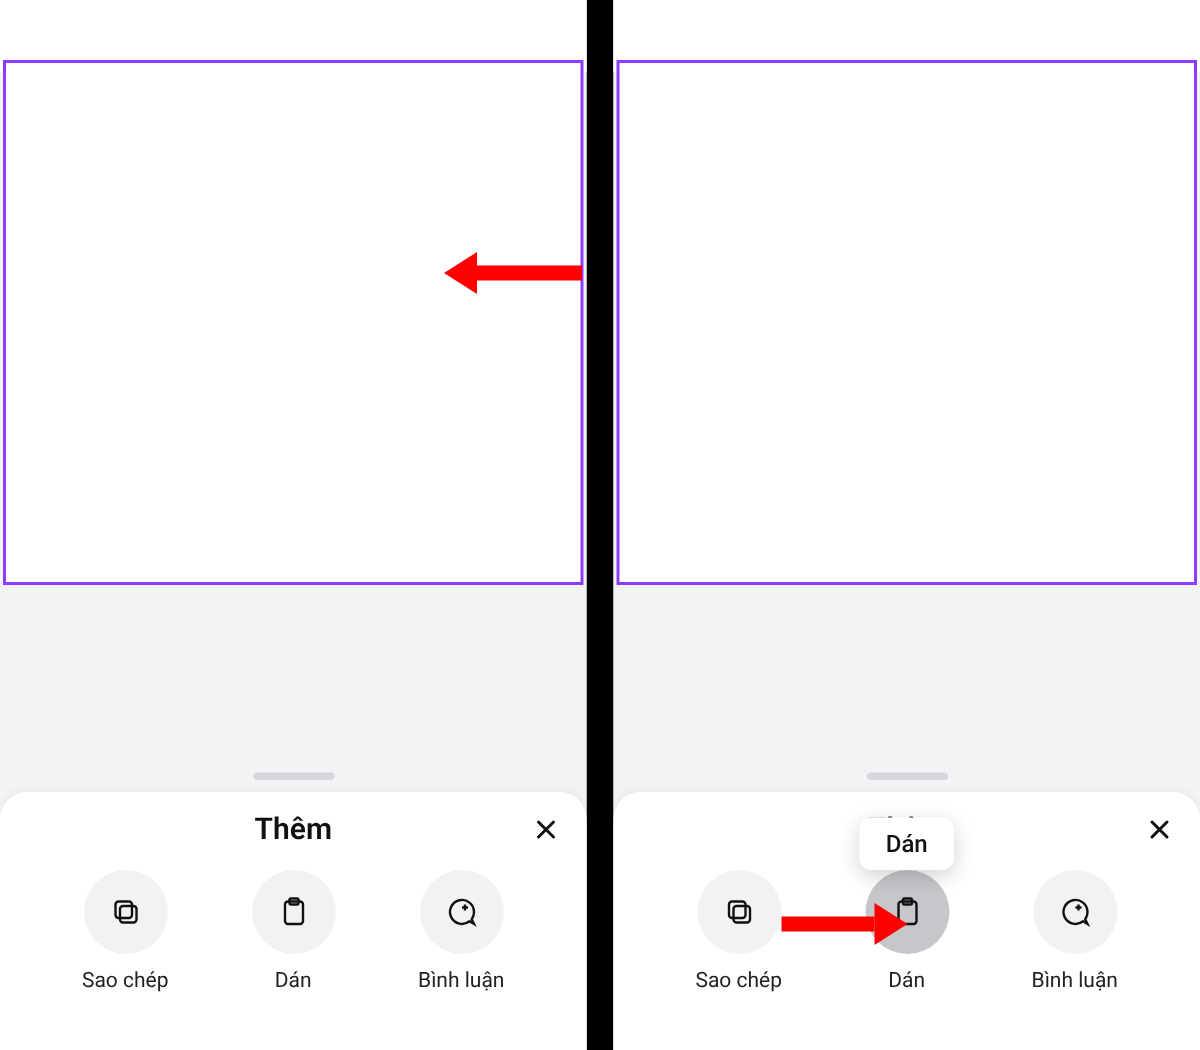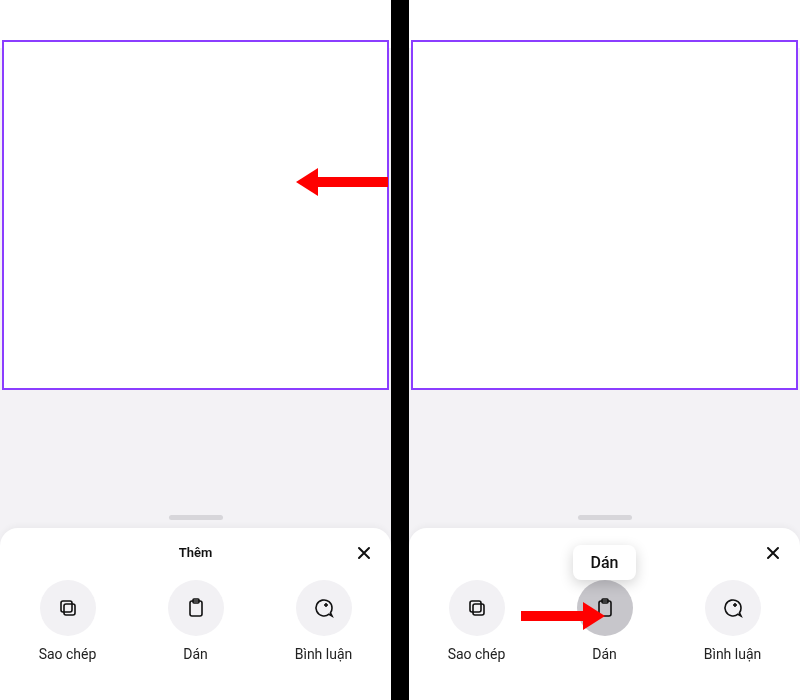--- a/index.html
+++ b/index.html
@@ -74,39 +74,39 @@
     box-shadow: 0 -2px 6px rgba(0,0,0,0.04);
   }
   .sheet-header {
     position: relative;
     height: 48px;
     display: flex;
     align-items: center;
     justify-content: center;
   }
   .sheet-title {
-    font-size: 13px;
+    font-size: 20px;
     font-weight: 600;
     color: #111;
   }
   .close-btn {
     position: absolute;
     right: 14px;
     top: 12px;
     width: 26px; height: 26px;
     border-radius: 50%;
     display: flex; align-items: center; justify-content: center;
     cursor: pointer;
   }
   .close-btn svg { width: 16px; height: 16px; }
 
   .actions {
     display: flex;
     justify-content: center;
-    gap: 48px;
+    gap: 32px;
     margin-top: 4px;
   }
   .action {
     display: flex;
     flex-direction: column;
     align-items: center;
     width: 80px;
     cursor: pointer;
   }
   .action .circle {

